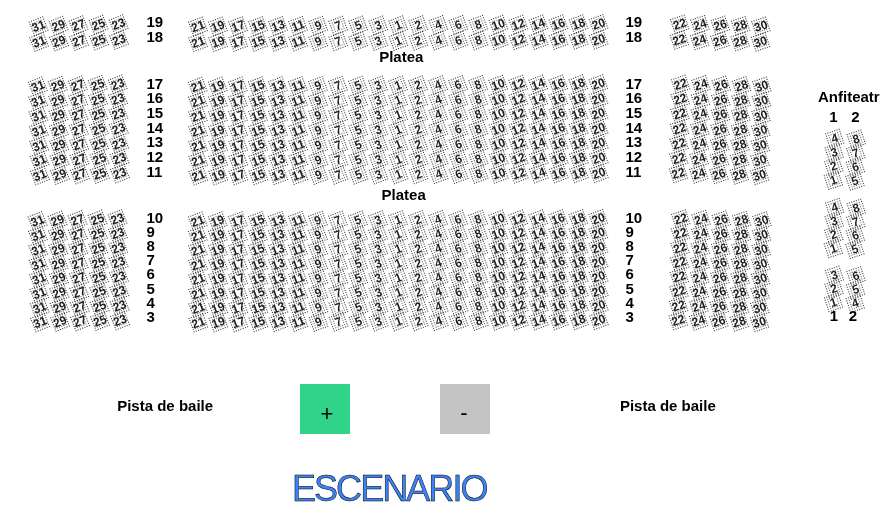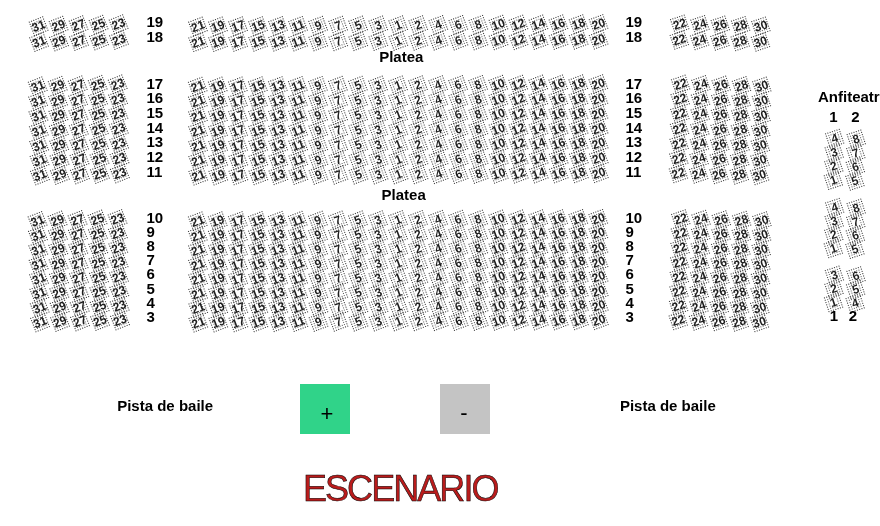--- a/index.html
+++ b/index.html
@@ -2320,13 +2320,13 @@
 <div class="al" style="left:842.9px;top:308.1px">2</div>
 <div class="cap" style="left:379.2px;top:49.2px">Platea</div>
 <div class="cap" style="left:381.6px;top:186.9px">Platea</div>
 <div class="cap" style="left:818px;top:88.8px">Anfiteatro</div>
 <div class="cap" style="left:117.2px;top:397.8px">Pista de baile</div>
 <div class="cap" style="left:619.9px;top:397.5px">Pista de baile</div>
 <div style="position:absolute;left:300px;top:384px;width:50px;height:50px;background:#30d389"></div>
 <div style="position:absolute;left:439.6px;top:384px;width:50px;height:50px;background:#c4c4c4"></div>
 <div style="position:absolute;left:316px;top:402px;width:22px;height:24px;text-align:center;font:400 22px/24px 'Liberation Sans',sans-serif;color:#000">+</div>
 <div style="position:absolute;left:453px;top:401px;width:22px;height:24px;text-align:center;font:400 22px/24px 'Liberation Sans',sans-serif;color:#000">-</div>
-<div style="position:absolute;left:303px;top:475px;font:400 36px/28px 'Liberation Sans',sans-serif;letter-spacing:-1.95px;-webkit-text-stroke:0.5px #000;color:#b91c1c;white-space:nowrap">ESCENARIO</div>
+<div style="position:absolute;left:292px;top:475px;font:400 36px/28px 'Liberation Sans',sans-serif;letter-spacing:-1.95px;-webkit-text-stroke:0.5px #000;color:#3b82f6;white-space:nowrap">ESCENARIO</div>
 </div>
 </body></html>

